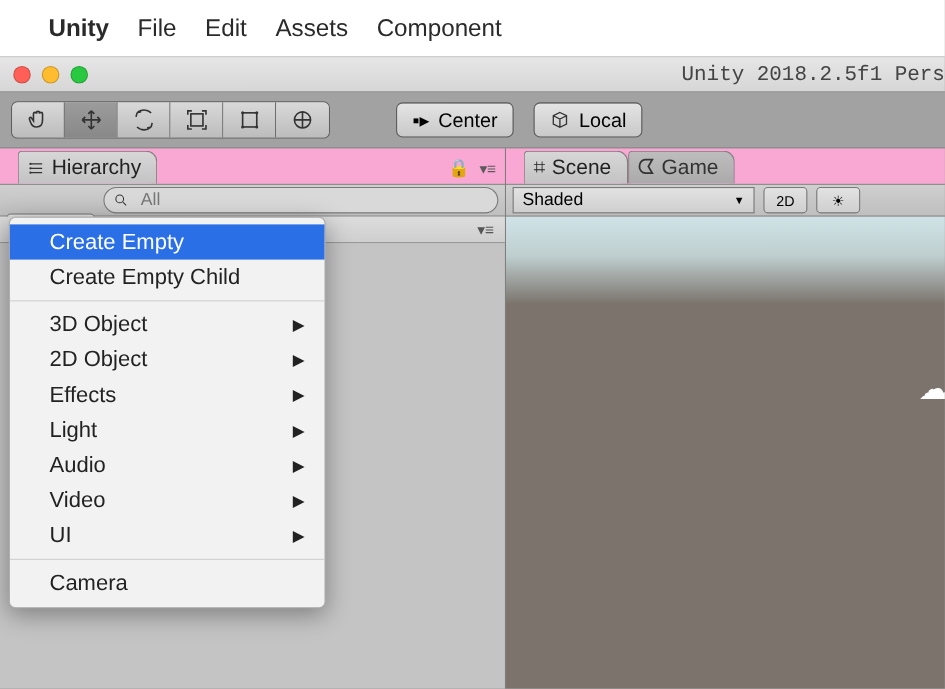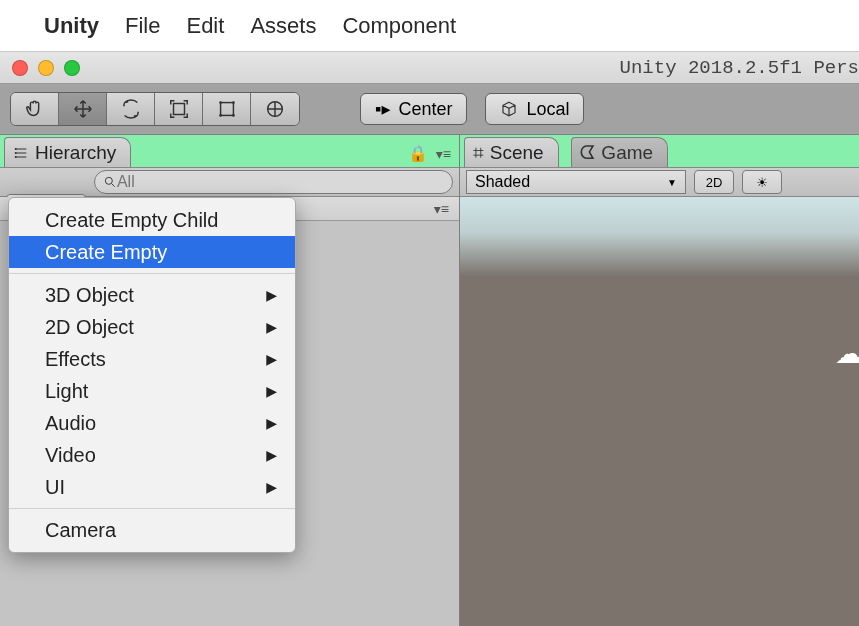--- a/index.html
+++ b/index.html
@@ -28,33 +28,33 @@
 .tool-group button svg { width: 22px; height: 22px; }
 .pill { height: 32px; border: 1px solid #5e5e5e; border-radius: 6px; background: linear-gradient(#e4e4e4,#c9c9c9); display: inline-flex; align-items: center; padding: 0 14px; font-size: 18px; gap: 8px; cursor: pointer; }
 
 
 .panels { display: flex; height: calc(626px - 40px - 32px - 50px); }
 .panel { display: flex; flex-direction: column; }
 .panel-left { width: 460px; border-right: 1px solid #7e7e7e; }
 .panel-right { flex: 1; }
 
 
-.tabrow { height: 32px; display: flex; align-items: flex-end; background: #86efac; padding-left: 4px; gap: 12px; position: relative; }
+.tabrow { height: 32px; display: flex; align-items: flex-end; background: #f9a8d4; padding-left: 16px; gap: 0; position: relative; }
 .tab { height: 30px; padding: 0 14px 0 8px; background: linear-gradient(#d7d7d7,#c3c3c3); border: 1px solid #7e7e7e; border-bottom: none; border-radius: 4px 10px 0 0; display: flex; align-items: center; gap: 6px; font-size: 19px; color: #222; cursor: pointer; }
 .tab.inactive { background: linear-gradient(#bdbdbd,#aaa); color: #333; }
 .tabrow .spacer { flex: 1; }
 .tab-extras { display: flex; align-items: center; gap: 8px; padding-right: 8px; padding-bottom: 4px; }
 .tab-extras .lock { font-size: 16px; color: #5a5a5a; }
 .tab-extras .mini { font-size: 14px; color: #5a5a5a; }
 
 
 .hier-bar { height: 30px; background: linear-gradient(#cfcfcf,#bfbfbf); border-top: 1px solid #888; border-bottom: 1px solid #888; display: flex; align-items: center; padding: 4px 6px; gap: 8px; }
 .create-btn { height: 24px; padding: 0 8px; background: linear-gradient(#e2e2e2,#cfcfcf); border: 1px solid #7a7a7a; border-radius: 4px; font-size: 16px; display: inline-flex; align-items: center; gap: 4px; cursor: pointer; margin-top: 48px; }
 .create-btn .caret { font-size: 10px; }
-.search { flex: 1; height: 24px; border: 1px solid #7a7a7a; border-radius: 12px; background: #d9d9d9; display: flex; align-items: center; padding: 0 8px; gap: 0; font-size: 16px; color: #777; }
+.search { flex: 1; height: 24px; border: 1px solid #7a7a7a; border-radius: 12px; background: #d9d9d9; display: flex; align-items: center; padding: 0 8px; gap: 11px; font-size: 16px; color: #777; }
 
 
 .hier-body { flex: 1; background: #c4c4c4; position: relative; }
 .scene-row { height: 24px; background: linear-gradient(#dcdcdc,#cfcfcf); border-bottom: 1px solid #999; display: flex; align-items: center; justify-content: flex-end; padding-right: 10px; font-size: 14px; color: #555; }
 
 
 .context-menu { position: absolute; top: 0; left: 8px; width: 288px; background: #f2f2f2; border: 1px solid #aaa; border-radius: 6px; box-shadow: 0 6px 22px rgba(0,0,0,.35); padding: 6px 0; z-index: 10; }
 .context-menu .item { height: 32px; display: flex; align-items: center; justify-content: space-between; padding: 0 18px 0 36px; font-size: 20px; color: #222; cursor: pointer; }
 .context-menu .item.hl { background: #2a6fe6; color: #fff; }
 .context-menu .sep { height: 1px; background: #d0d0d0; margin: 5px 0; }
@@ -175,25 +175,25 @@
           </svg>
         <span>All</span>
       </div>
     </div>
     <div class="hier-body">
       <div class="scene-row">
         <span>▾≡</span>
       </div>
 
       <div class="context-menu" id="ctx">
-          <div class="item">
-            <span>Create Empty Child</span>
-          </div>
           <div class="item hl">
             <span>Create Empty</span>
+          </div>
+          <div class="item">
+            <span>Create Empty Child</span>
           </div>
           <div class="sep"></div>
           <div class="item">
             <span>3D Object</span>
             <span class="arrow">▶</span>
           </div>
           <div class="item">
             <span>2D Object</span>
             <span class="arrow">▶</span>
           </div>

